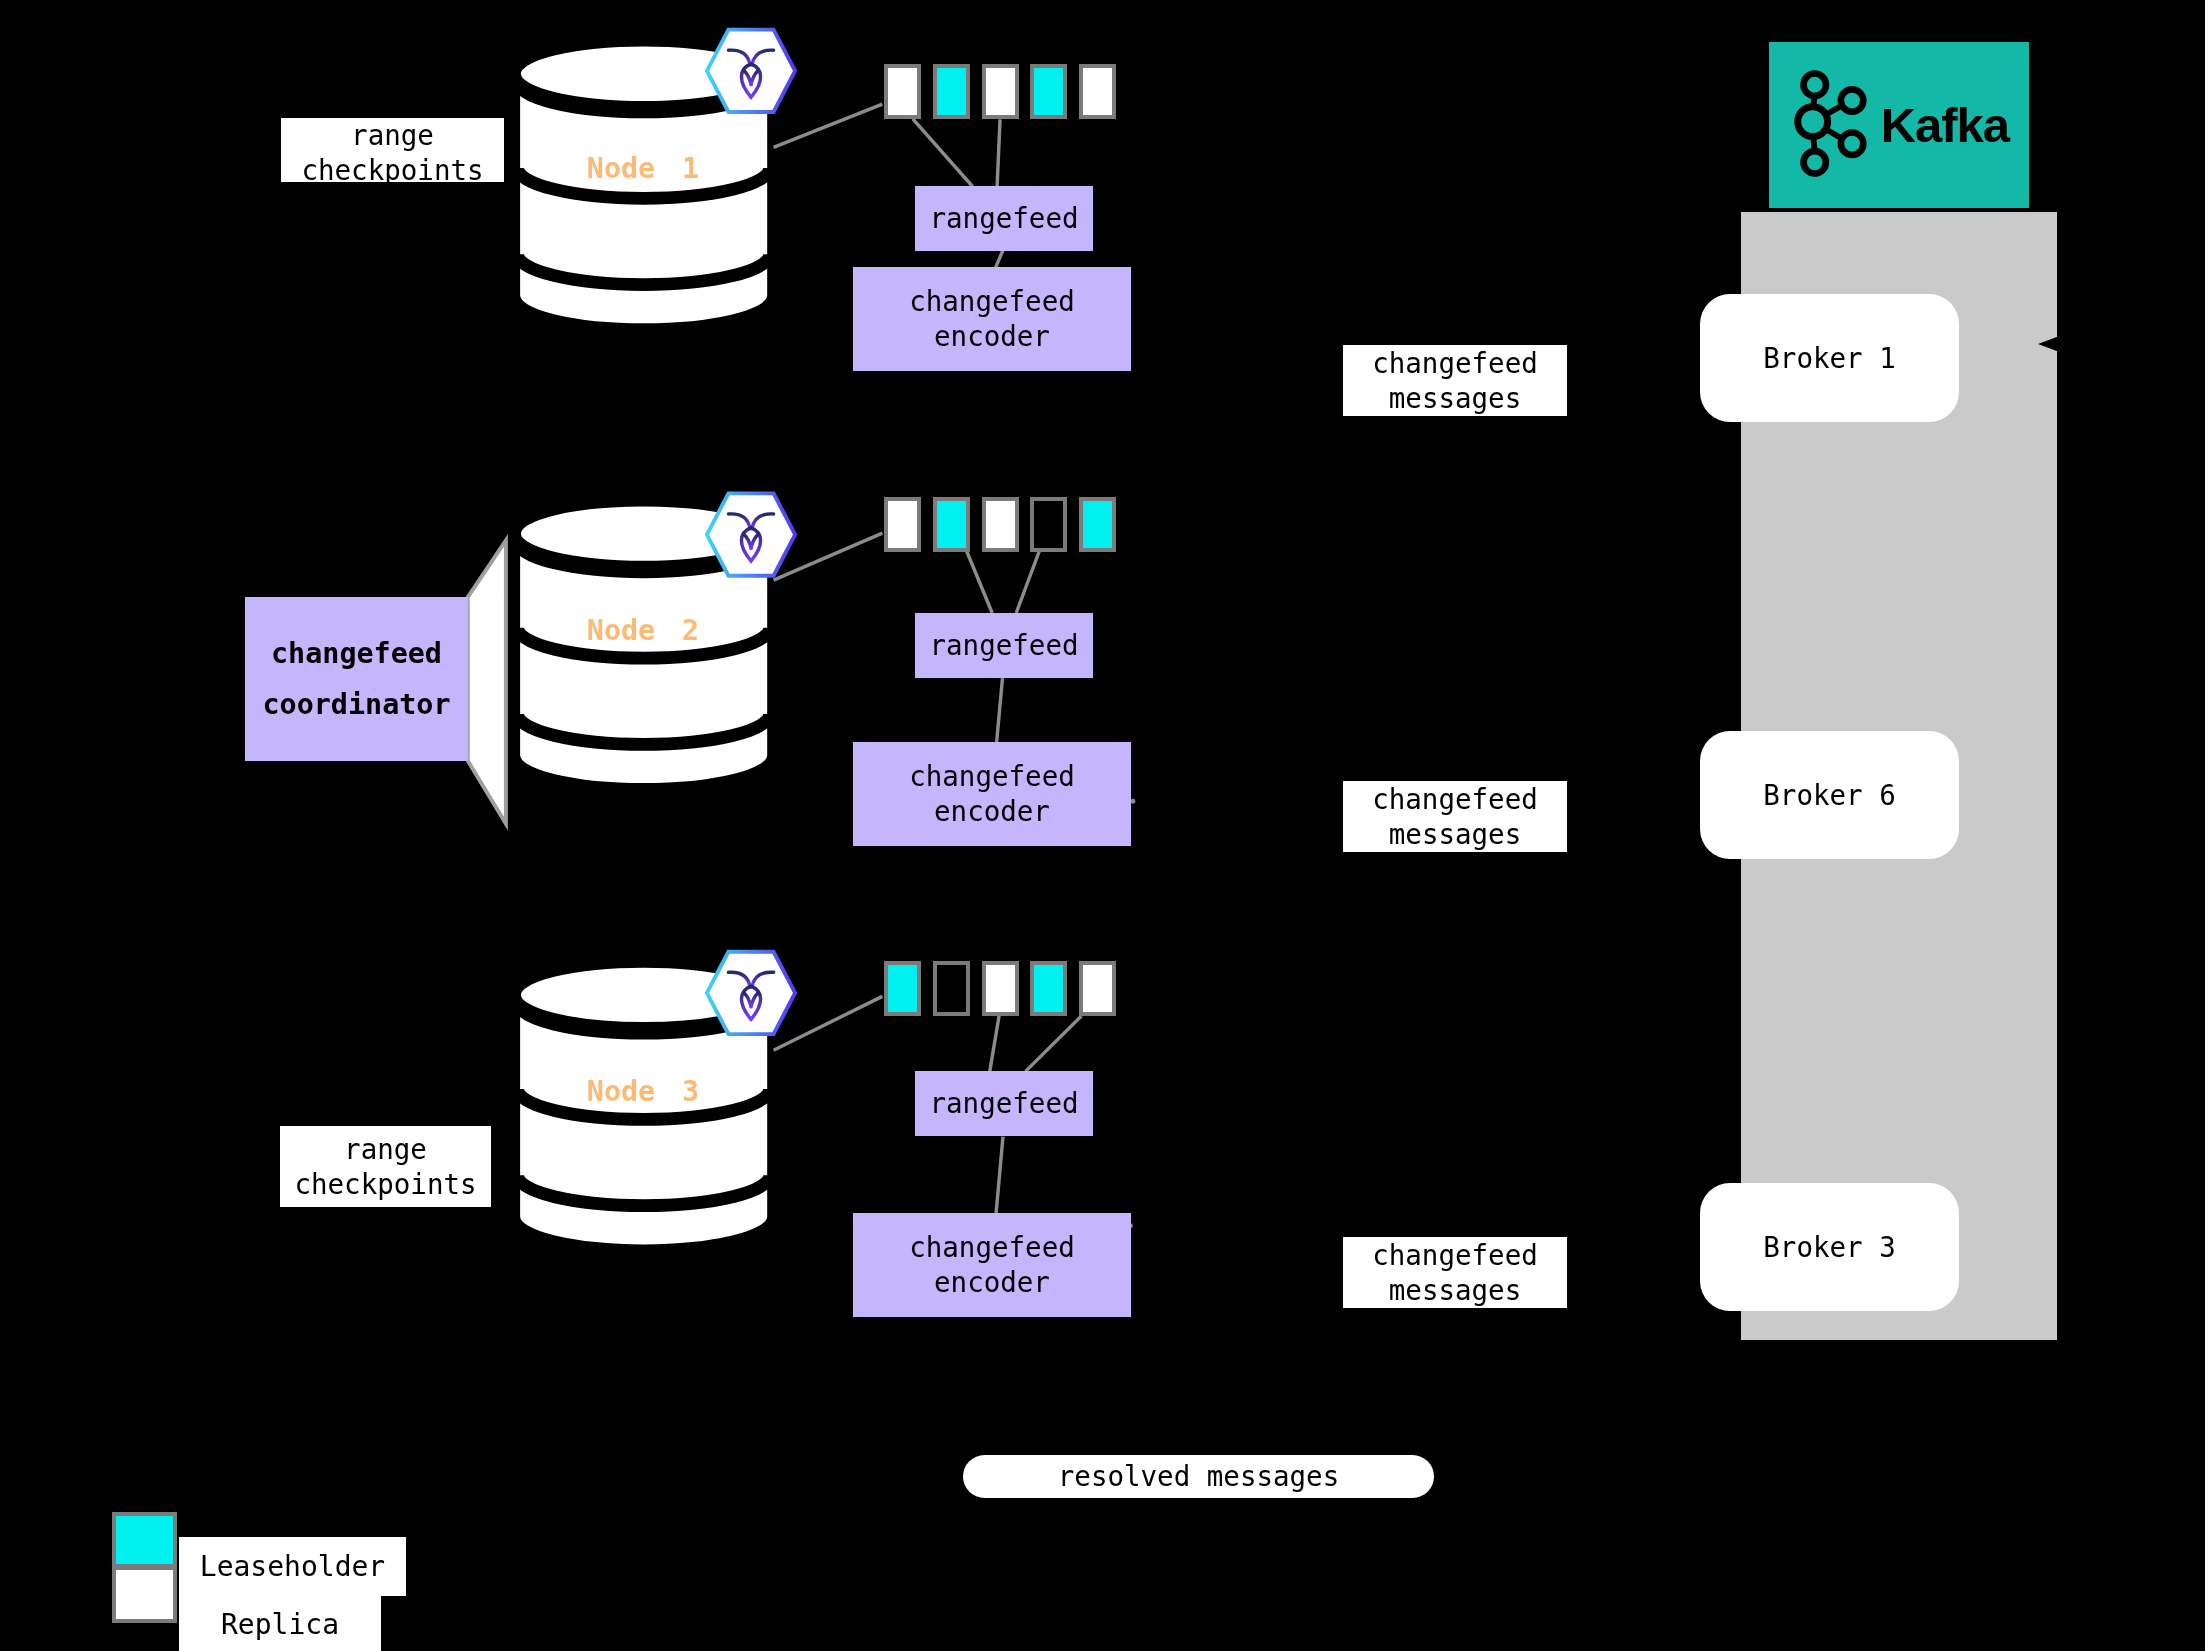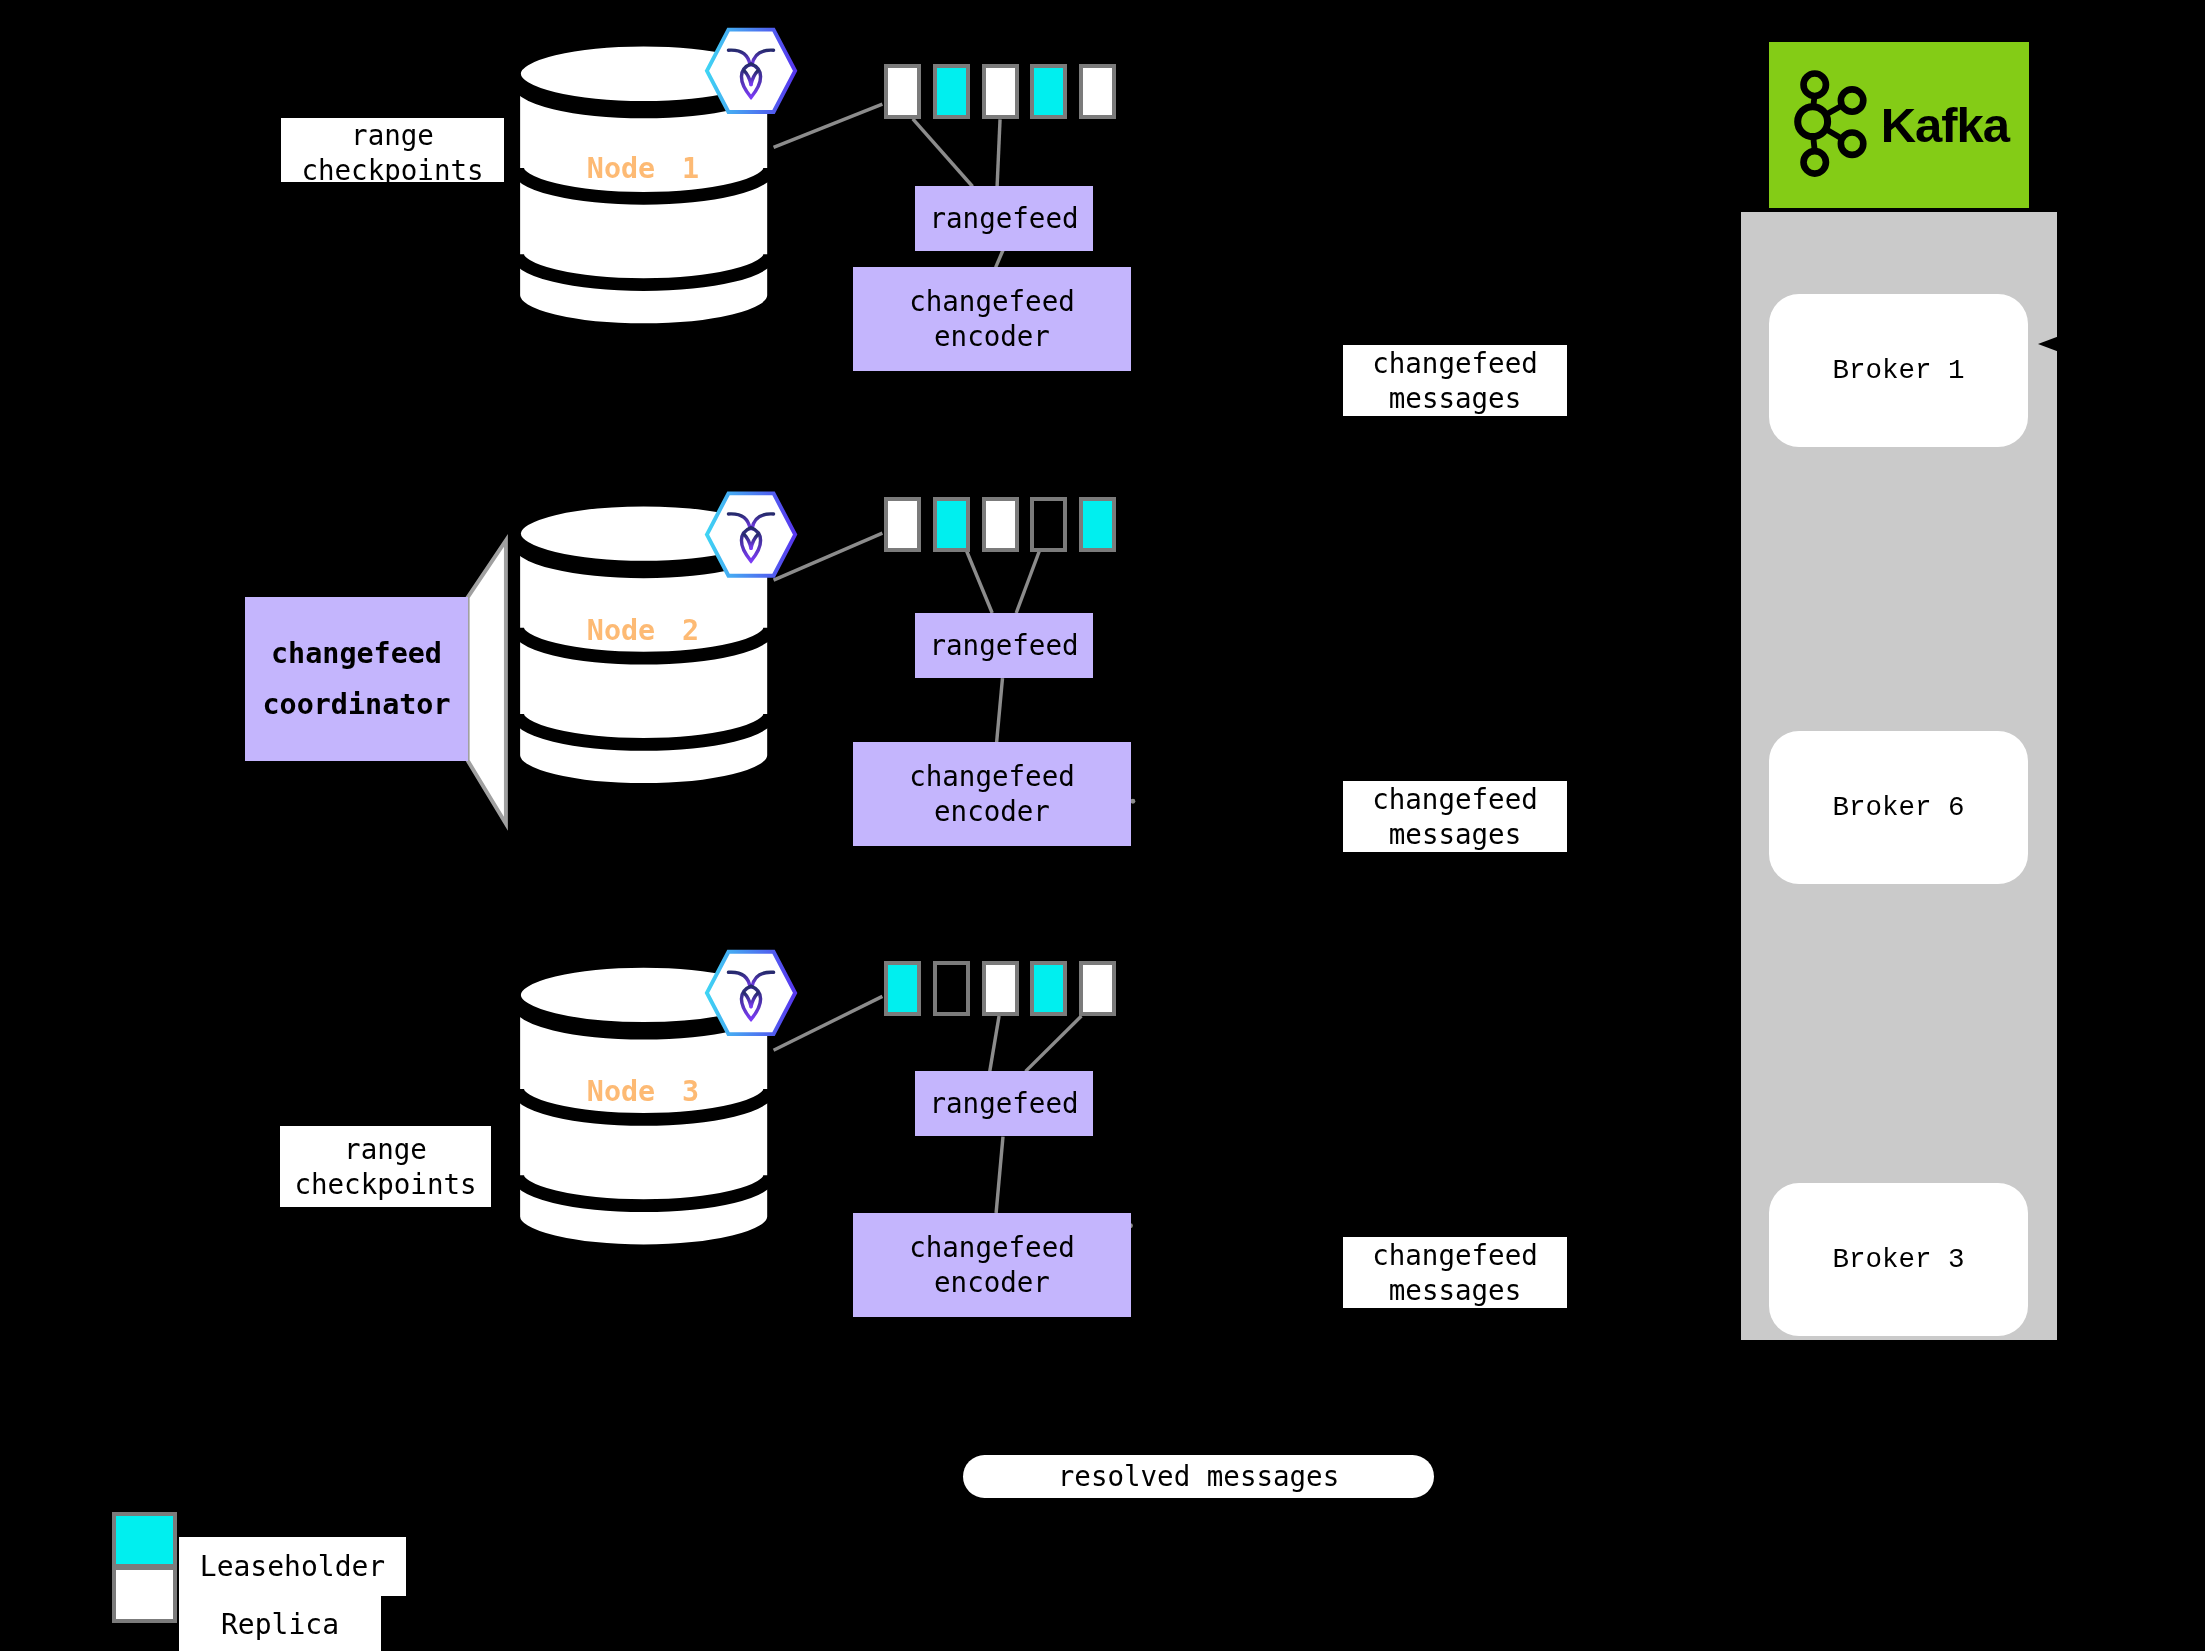--- a/index.html
+++ b/index.html
@@ -11,23 +11,23 @@
        font-size:27.5px;line-height:35px;font-family:"DejaVu Sans Mono",monospace;}
   .white-bg{background:#ffffff;}
   .gray-bg{background:#c4b5fd;}
   .clip{overflow:hidden;align-items:flex-start;}
   .node-label{position:absolute;width:260px;text-align:center;
               font-weight:bold;font-size:28.4px;color:#fdba74;word-spacing:9.8px;}
   .range{position:absolute;width:37px;height:55px;border:4.4px solid #7b7b7b;box-sizing:border-box;}
   .range-leaseholder{background:#00efef;}
   .range-replica{background:#ffffff;}
   .range-empty{background:transparent;}
-  .broker{position:absolute;left:1769px;width:259px;height:153px;background:#fff;
+  .broker{position:absolute;left:1700px;width:259px;height:128px;background:#fff;
           border-radius:30px;display:flex;align-items:center;justify-content:center;
-          font-size:27.5px;color:#000;font-family:Liberation Mono, monospace;}
+          font-size:27.5px;color:#000;}
   .pill{border-radius:29px;}
   .coord{font-weight:bold;font-size:28.4px;line-height:51px;}
   .kafka-wordmark{font-family:"Liberation Sans",sans-serif;font-weight:bold;
                   font-size:49px;color:#000;letter-spacing:-1px;}
   .legend-label{justify-content:center;margin-top:28px;}
   .arrow-left{position:absolute;width:0;height:0;
               border-top:9.8px solid transparent;border-bottom:9.8px solid transparent;
               border-right:24.5px solid #000;}
 </style>
 </head>
@@ -144,21 +144,21 @@
 
   <div class="box white-bg" style="left:1343px;top:345px;width:224px;height:71px;">changefeed
 messages</div>
   <div class="box white-bg" style="left:1343px;top:781px;width:224px;height:71px;">changefeed
 messages</div>
   <div class="box white-bg" style="left:1343px;top:1237px;width:224px;height:71px;">changefeed
 messages</div>
 
   <div class="box white-bg pill" style="left:963px;top:1455px;width:471px;height:43px;">resolved messages</div>
 
-  <div class="abs" style="left:1769px;top:42px;width:260px;height:166px;background:#84cc16;
+  <div class="abs" style="left:1769px;top:42px;width:260px;height:166px;background:#14b8a6;
               display:flex;align-items:center;justify-content:center;gap:8.8px;">
     <svg width="83" height="132" viewBox="0 0 200 270">
       <g stroke="#000" fill="none">
         <line x1="62" y1="62" x2="58" y2="95" stroke-width="14"></line>
         <line x1="58" y1="160" x2="62" y2="198" stroke-width="14"></line>
         <line x1="85" y1="112" x2="128" y2="88" stroke-width="14"></line>
         <line x1="85" y1="143" x2="128" y2="168" stroke-width="14"></line>
         <circle cx="62" cy="38" r="27" stroke-width="16"></circle>
         <circle cx="57" cy="127" r="36" stroke-width="17"></circle>
         <circle cx="62" cy="225" r="27" stroke-width="16"></circle>

